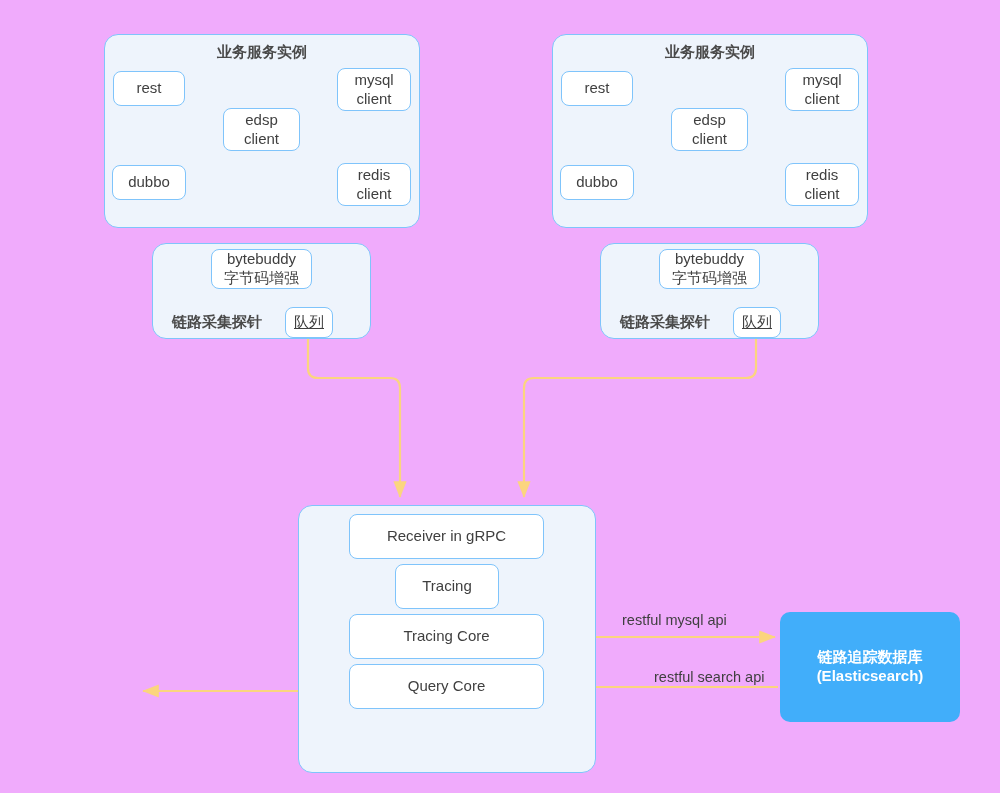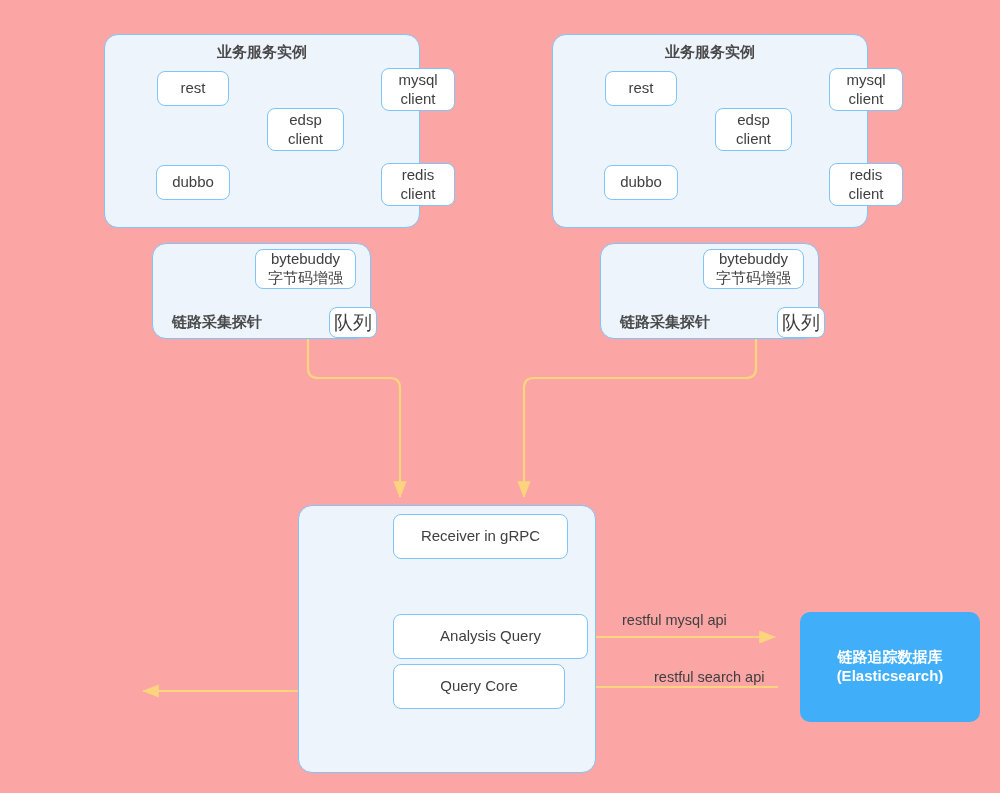--- a/index.html
+++ b/index.html
@@ -9,21 +9,21 @@
     background: #ffffff;
   }
   body {
     font-family: "Liberation Sans", "DejaVu Sans", sans-serif;
     color: #3c3c3c;
   }
   #diagram {
     position: relative;
     width: 1000px;
     height: 793px;
-    background: #fca5a5;
+    background: #f0abfc;
     overflow: hidden;
   }
   #edges {
     position: absolute;
     left: 0;
     top: 0;
     width: 1000px;
     height: 793px;
     pointer-events: none;
   }
@@ -52,24 +52,24 @@
     white-space: pre-line;
     line-height: 1.35;
   }
   
   .chip {
     background: #ffffff;
     border: 1.6px solid #7fc4fb;
     border-radius: 8px;
     font-size: 15px;
     color: #3f3f3f;
-    margin-left: 44px;
   }
   .chip.small {
-    font-size: 19px;
+    font-size: 15px;
+    text-decoration: underline;
   }
   
   .solid {
     background: #41aefa;
     border-radius: 10px;
     color: #ffffff;
     font-size: 15px;
     font-weight: bold;
   }
   .solid.cn {
@@ -162,25 +162,26 @@
 
   <div class="node panel" style="left:600px; top:243px; width:219px; height:96px;"></div>
   <div class="node chip" style="left:659px; top:249px; width:101px; height:40px;">bytebuddy
 字节码增强</div>
   <div class="panel-title" style="left:610px; top:312px; width:110px; text-align:center;">链路采集探针</div>
   <div class="node chip small" style="left:733px; top:307px; width:48px; height:31px;">队列</div>
 
 
   <div class="node panel" style="left:298px; top:505px; width:298px; height:268px;"></div>
 
-  <div class="node chip" style="left:349px; top:514px; width:175px; height:45px;">Receiver in gRPC</div>
-  <div class="node chip" style="left:349px; top:614px; width:195px; height:45px;">Analysis Query</div>
-  <div class="node chip" style="left:349px; top:664px; width:172px; height:45px;">Query Core</div>
+  <div class="node chip" style="left:349px; top:514px; width:195px; height:45px;">Receiver in gRPC</div>
+  <div class="node chip" style="left:395px; top:564px; width:104px; height:45px;">Tracing</div>
+  <div class="node chip" style="left:349px; top:614px; width:195px; height:45px;">Tracing Core</div>
+  <div class="node chip" style="left:349px; top:664px; width:195px; height:45px;">Query Core</div>
 
 
   <div class="edge-label" style="left:622px; top:612px;">restful mysql api</div>
   <div class="edge-label" style="left:617px; top:669px;margin-left:37px;">restful search api</div>
 
-  <div class="node solid cn" style="left:780px; top:612px; width:180px; height:110px;margin-left:20px;">链路追踪数据库
+  <div class="node solid cn" style="left:780px; top:612px; width:180px; height:110px;">链路追踪数据库
 (Elasticsearch)</div>
 
 
 </div>
 
 </body></html>

